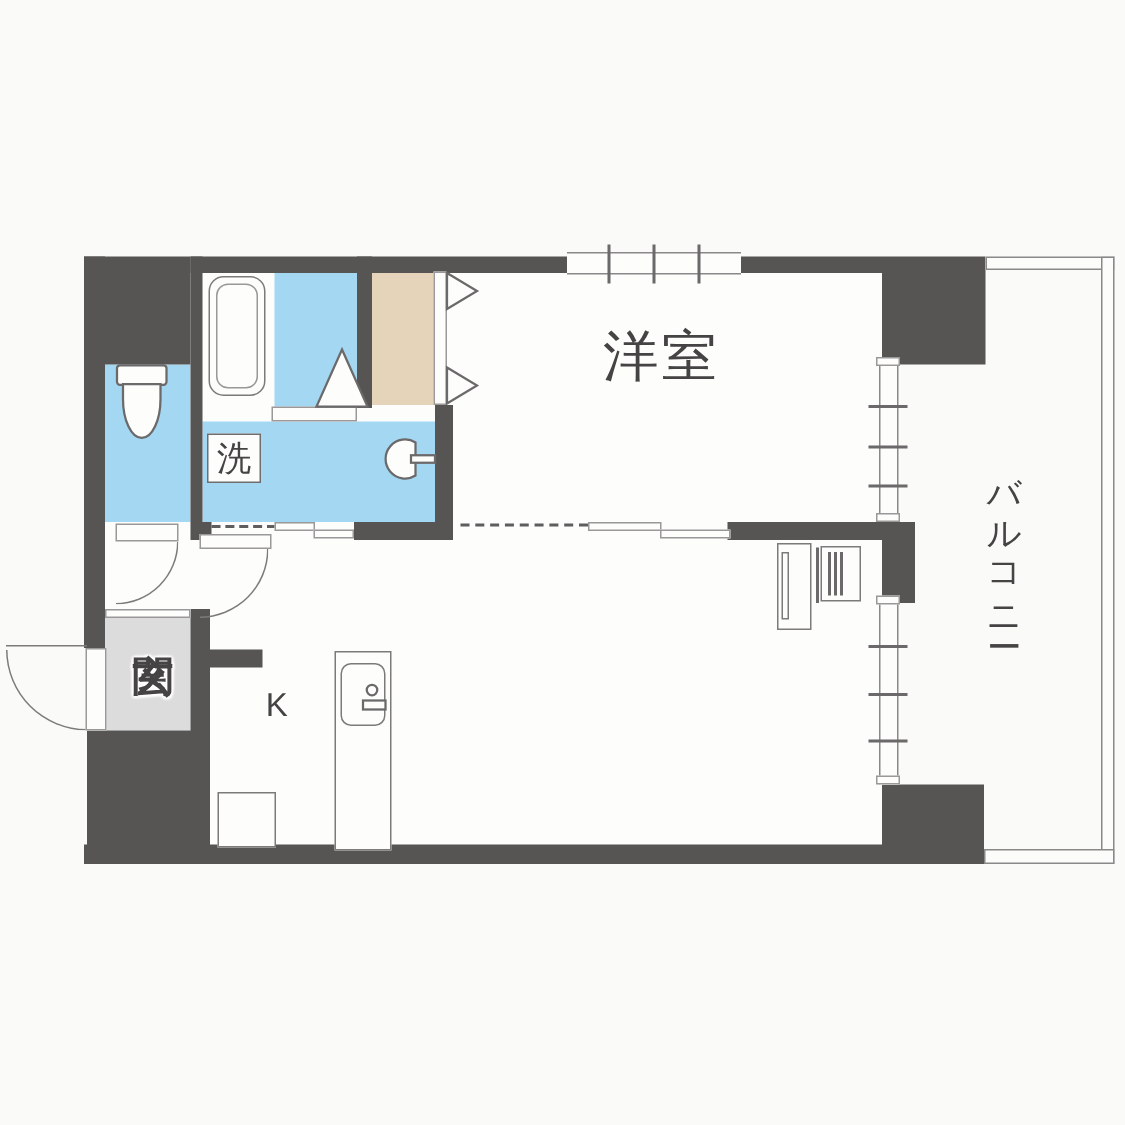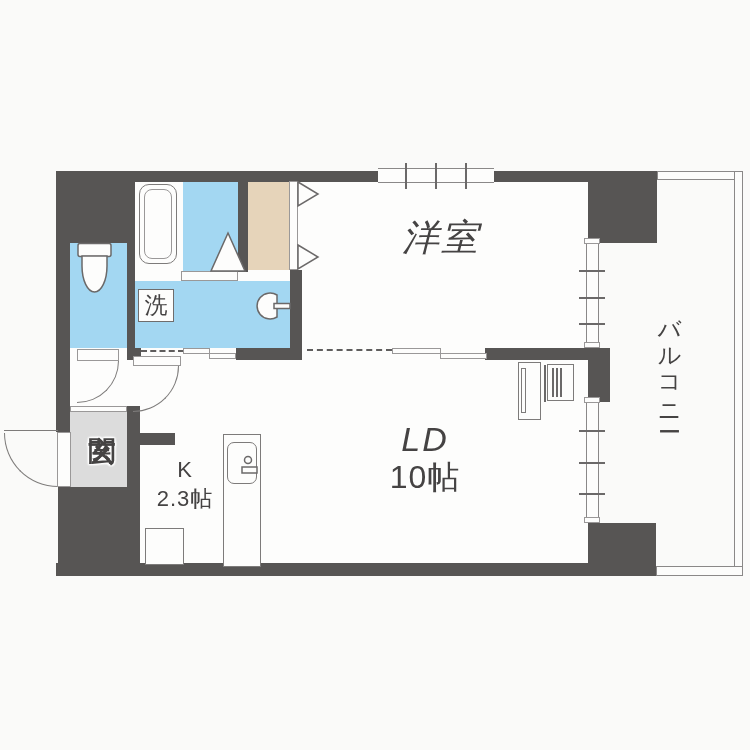--- a/index.html
+++ b/index.html
@@ -15,21 +15,21 @@
   .thin-outline{background:#fdfdfc;border:1px solid #9a9898;}
   .tick-v{background:#6b6969;width:1.5px;height:26px;}
   .tick-h{background:#6b6969;height:1.5px;width:26px;}
   .win-top{background:#fdfdfc;border-top:1.5px solid #8a8888;border-bottom:1.5px solid #8a8888;}
   .win-side{background:#fdfdfc;border-left:1.5px solid #8a8888;border-right:1.5px solid #8a8888;}
   .rail{background:#fcfcfb;border:1.5px solid #8a8888;}
   .arc-br{border-right:1.5px solid #7d7b7a;border-bottom:1.5px solid #7d7b7a;border-bottom-right-radius:100%;}
   .arc-bl{border-left:1.5px solid #7d7b7a;border-bottom:1.5px solid #7d7b7a;border-bottom-left-radius:100%;}
   .dash{border-top:2px dashed #5f5d5d;}
   .room-label{text-align:center;line-height:1.18;color:var(--text);}
-  .lbl-lg{font-size:37px;letter-spacing:2px;font-style:italic;}
+  .lbl-lg{font-size:37px;letter-spacing:2px;}
   .lbl-md{font-size:32px;letter-spacing:1px;}
   .lbl-sm{font-size:22px;letter-spacing:1px;line-height:1.3;}
   .vtext{writing-mode:vertical-rl;text-orientation:upright;letter-spacing:3px;}
   #genkan-label{font-size:27px;font-weight:bold;
     text-shadow:0 0 2px #fff,0 0 3px #fff,1px 1px 2px #fff,-1px -1px 2px #fff,1px -1px 2px #fff,-1px 1px 2px #fff;}
   #balcony-label{font-size:23px;color:#454343;}
   #laundry-box{display:flex;align-items:center;justify-content:center;font-size:23px;
     background:#fdfdfc;border:1.5px solid #6f6d6d;}
   svg{position:absolute;left:0;top:0;pointer-events:none;}
 </style>
@@ -141,27 +141,22 @@
       <path d="M298,245 L318,257 L298,269 Z"></path>
       <circle cx="248" cy="460" r="3.5"></circle>
       <rect x="242" y="467" width="15" height="6"></rect>
     </g>
   </svg>
 
   <div class="abs room-label" style="left:331px;top:216px;width:220px;">
     <div class="lbl-lg">洋室</div>
   </div>
 
-  <div class="abs room-label" style="left:325px;top:419px;width:200px;">
-    <div class="lbl-lg" style="font-size:34px;">LD</div>
-    <div class="lbl-md">10帖</div>
-  </div>
 
   <div class="abs room-label lbl-sm" style="left:135px;top:456px;width:100px;">
     <div>K</div>
-    <div>2.3帖</div>
   </div>
 
   <div id="genkan-label" class="abs vtext" style="left:84px;top:414px;height:70px;">玄関</div>
 
   <div id="balcony-label" class="abs vtext" style="left:655px;top:303px;height:145px;">バルコニー</div>
 
 </div>
 
 </body></html>

